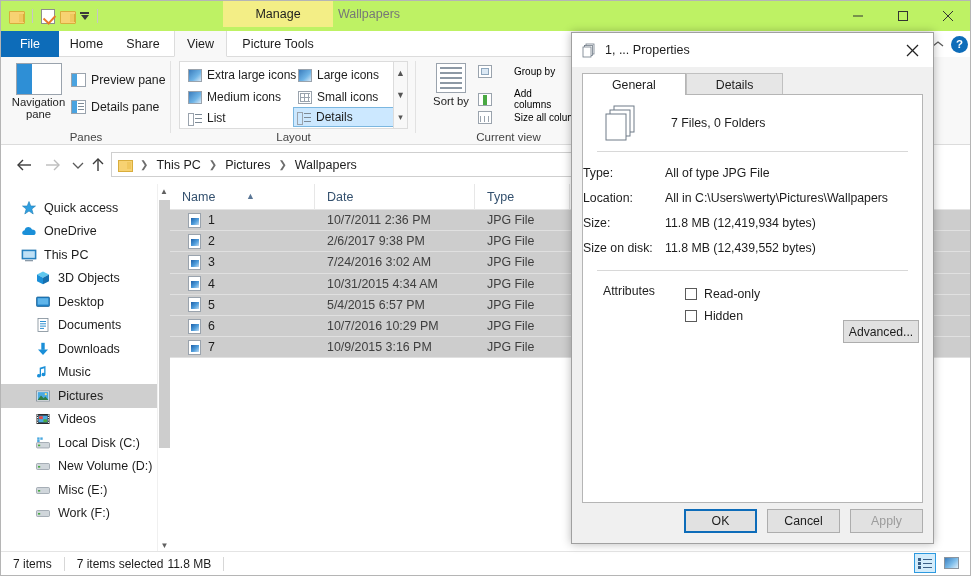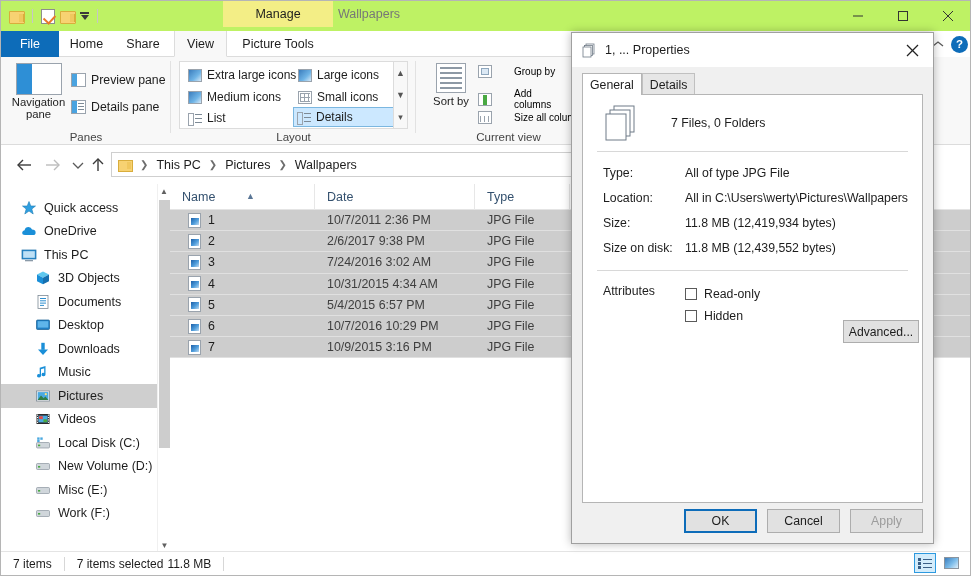--- a/index.html
+++ b/index.html
@@ -146,28 +146,28 @@
   .vt-lg{width:15px;height:12px;border:1px solid #8a949e;background:linear-gradient(135deg,#3b7dbd 0%,#7dbdea 55%,#dfeef9 100%);}
 
   
   .dialog{position:absolute;left:570px;top:31px;width:363px;height:512px;background:#f0f0f0;border:1px solid #a0a0a0;box-shadow:0 0 9px rgba(0,0,0,.28);}
   .dlg-title{height:34px;background:#fff;display:flex;align-items:center;padding-left:10px;gap:8px;position:relative;}
   .dlg-ico{width:15px;height:15px;position:relative;}
   .dlg-ttl{font-size:12.5px;color:#1d1d1d;}
   .dlg-close{position:absolute;right:0;top:0;width:42px;height:34px;display:flex;align-items:center;justify-content:center;}
   .dlg-body{position:absolute;left:0;top:34px;width:361px;height:476px;background:#f0f0f0;}
   .dlg-tabs{position:absolute;left:10px;top:6px;display:flex;gap:0;align-items:flex-end;height:22px;}
-  .dtab{height:22px;padding:0 7px;font-size:12.3px;line-height:22px;color:#1d1d1d;border:1px solid #c0c0c0;border-bottom:none;background:#e6e6e6;}
+  .dtab{height:22px;padding:0 29px;font-size:12.3px;line-height:22px;color:#1d1d1d;border:1px solid #c0c0c0;border-bottom:none;background:#e6e6e6;}
   .dtab.active{background:#fff;border-color:#b5b5b5;position:relative;z-index:2;}
   .dlg-panel{position:absolute;left:10px;top:27px;width:341px;height:409px;background:#fff;border:1px solid #b5b5b5;}
   .hdrrow{display:flex;align-items:center;height:56px;padding-left:20px;gap:32px;}
   .stack-ico{width:36px;height:38px;position:relative;flex:none;}
   .hdr-txt{font-size:12.3px;color:#1d1d1d;}
   .hr{height:1px;background:#d8d8d8;margin:0 14px;}
-  .prow{display:flex;align-items:center;height:25px;padding-left:20px;}
+  .prow{display:flex;align-items:center;height:25px;}
   .plabel{width:82px;font-size:12.3px;color:#1d1d1d;}
   .pvalue{font-size:12.3px;color:#1d1d1d;}
   .attrblock{display:flex;padding-left:20px;padding-top:12px;}
   .attr-l{width:82px;font-size:12.3px;color:#1d1d1d;padding-top:1px;}
   .cbrow{display:flex;align-items:center;gap:7px;height:22px;font-size:12.3px;color:#1d1d1d;}
   .cbox{width:12px;height:12px;border:1px solid #5a5a5a;background:#fff;flex:none;}
   .adv-btn{position:absolute;right:14px;top:253px;width:76px;height:23px;background:#e1e1e1;border:1px solid #adadad;font-size:12.2px;color:#1d1d1d;display:flex;align-items:center;justify-content:center;}
   .dlg-btns{position:absolute;right:10px;bottom:10px;display:flex;gap:10px;}
   .dbtn{width:73px;height:24px;font-size:12.3px;display:flex;align-items:center;justify-content:center;background:#e1e1e1;border:1px solid #adadad;color:#1d1d1d;}
   .dbtn.primary{background:#e1e1e1;border:2px solid #0d6cb9;}
@@ -379,39 +379,39 @@
             <path d="M8 1.5 L14 4.6 L8 7.7 L2 4.6 Z" fill="#5ec8ef"></path>
             <path d="M2 4.6 L8 7.7 L8 14.3 L2 11.2 Z" fill="#1a8fd8"></path>
             <path d="M14 4.6 L8 7.7 L8 14.3 L14 11.2 Z" fill="#1570b0"></path>
           </svg>
       </span>
       <span class="nv-label">3D Objects</span>
     </div>
     <div class="nv child">
       <span class="nv-ico">
         <svg width="16" height="16" viewBox="0 0 16 16">
+            <rect x="1.5" y="3" width="13" height="9.5" rx="1" fill="#1f7fc4" stroke="#155d91" stroke-width=".7"></rect>
+            <rect x="2.7" y="4.2" width="10.6" height="6.4" fill="#5fb5ea"></rect>
+          </svg>
+      </span>
+      <span class="nv-label">Desktop</span>
+    </div>
+    <div class="nv child">
+      <span class="nv-ico">
+        <svg width="16" height="16" viewBox="0 0 16 16">
             <rect x="3" y="1.5" width="10" height="13" fill="#fff" stroke="#7d8a96" stroke-width=".8"></rect>
             <g fill="#2f8fd0">
               <rect x="5" y="4" width="6" height="1"></rect>
               <rect x="5" y="6.3" width="6" height="1"></rect>
               <rect x="5" y="8.6" width="6" height="1"></rect>
               <rect x="5" y="10.9" width="4" height="1"></rect>
             </g>
           </svg>
       </span>
       <span class="nv-label">Documents</span>
-    </div>
-    <div class="nv child">
-      <span class="nv-ico">
-        <svg width="16" height="16" viewBox="0 0 16 16">
-            <rect x="1.5" y="3" width="13" height="9.5" rx="1" fill="#1f7fc4" stroke="#155d91" stroke-width=".7"></rect>
-            <rect x="2.7" y="4.2" width="10.6" height="6.4" fill="#5fb5ea"></rect>
-          </svg>
-      </span>
-      <span class="nv-label">Desktop</span>
     </div>
     <div class="nv child">
       <span class="nv-ico">
         <svg width="16" height="16" viewBox="0 0 16 16">
             <rect x="6.3" y="1.8" width="3.4" height="7" fill="#1a8fd8"></rect>
             <path d="M3 8.5 L13 8.5 L8 14 Z" fill="#1a8fd8"></path>
           </svg>
       </span>
       <span class="nv-label">Downloads</span>
     </div>

